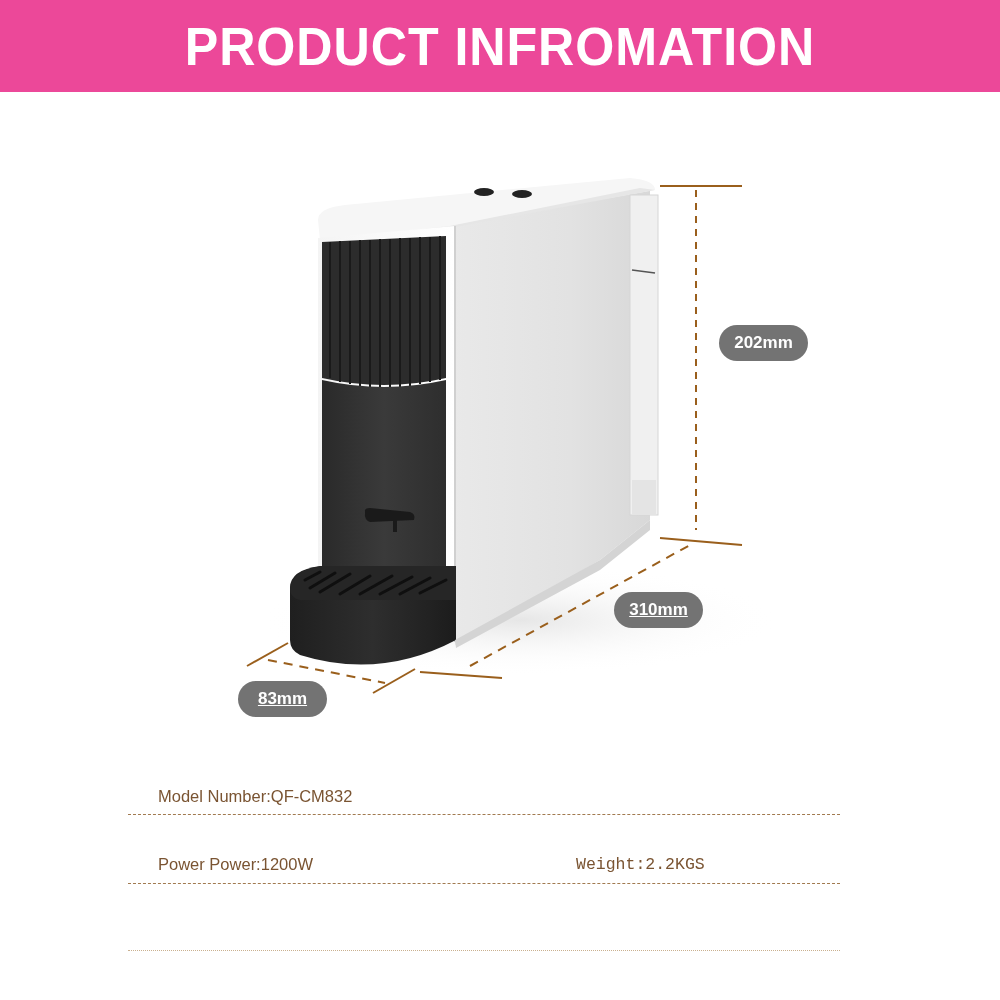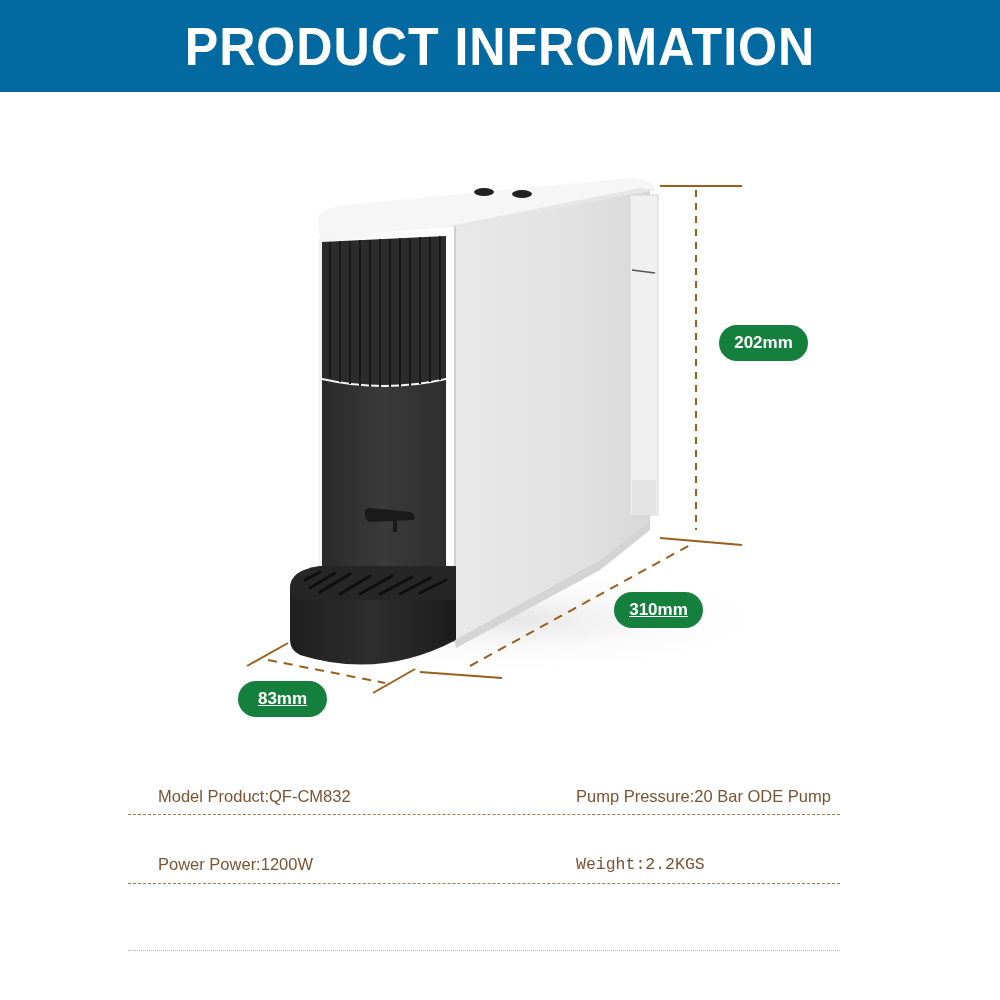--- a/index.html
+++ b/index.html
@@ -3,32 +3,32 @@
 <meta charset="utf-8">
 <style>
   html, body { margin: 0; padding: 0; }
   body {
     width: 1000px; height: 1000px; position: relative; overflow: hidden;
     background: #ffffff;
     font-family: "Liberation Sans", sans-serif;
   }
   .header {
     position: absolute; left: 0; top: 0; width: 1000px; height: 92px;
-    background: #0369a1;
+    background: #ec4899;
     display: flex; align-items: center; justify-content: center;
   }
   .header-title {
     color: #ffffff; font-weight: bold; font-size: 54px; letter-spacing: 1px;
     transform: scaleX(0.93);
   }
   .stage { position: absolute; left: 0; top: 92px; width: 1000px; height: 680px; }
   .stage svg { position: absolute; left: 0; top: 0; }
   .pill {
     position: absolute; height: 36px; border-radius: 18px;
-    background: #15803d; color: #fff; font-weight: bold; font-size: 17px;
+    background: #737373; color: #fff; font-weight: bold; font-size: 17px;
     display: flex; align-items: center; justify-content: center;
   }
   .specs { position: absolute; left: 0; top: 770px; width: 1000px; height: 230px; }
   .spec {
     position: absolute; color: #7a5432; font-size: 16.5px;
   }
   .divider {
     position: absolute; height: 0; border-top: 1px dashed #a17a50;
   }
 </style>
@@ -134,22 +134,21 @@
       <line x1="373" y1="693" x2="415" y2="669"></line>
     </g>
   </svg>
 
   <div class="pill" style="left:719px; top:233px; width:89px;">202mm</div>
   <div class="pill" style="left:614px; top:500px; width:89px;text-decoration:underline;">310mm</div>
   <div class="pill" style="left:238px; top:589px; width:89px;text-decoration:underline;">83mm</div>
 </div>
 
 <div class="specs">
-  <div class="spec" style="left:158px; top:17px;">Model Product:QF-CM832</div>
-  <div class="spec" style="left:576px; top:17px;">Pump Pressure:20 Bar ODE Pump</div>
+  <div class="spec" style="left:158px; top:17px;">Model Number:QF-CM832</div>
   <div class="divider" style="left:128px; top:44px; width:712px;"></div>
 
   <div class="spec" style="left:158px; top:85px;">Power Power:1200W</div>
   <div class="spec" style="left:576px; top:85px;font-family:Liberation Mono, monospace;">Weight:2.2KGS</div>
   <div class="divider" style="left:128px; top:113px; width:712px;"></div>
 
   <div class="divider" style="left:128px; top:180px; width:712px; border-top-style:dotted; border-color:#c9b08f;"></div>
 </div>
 
 </body></html>

